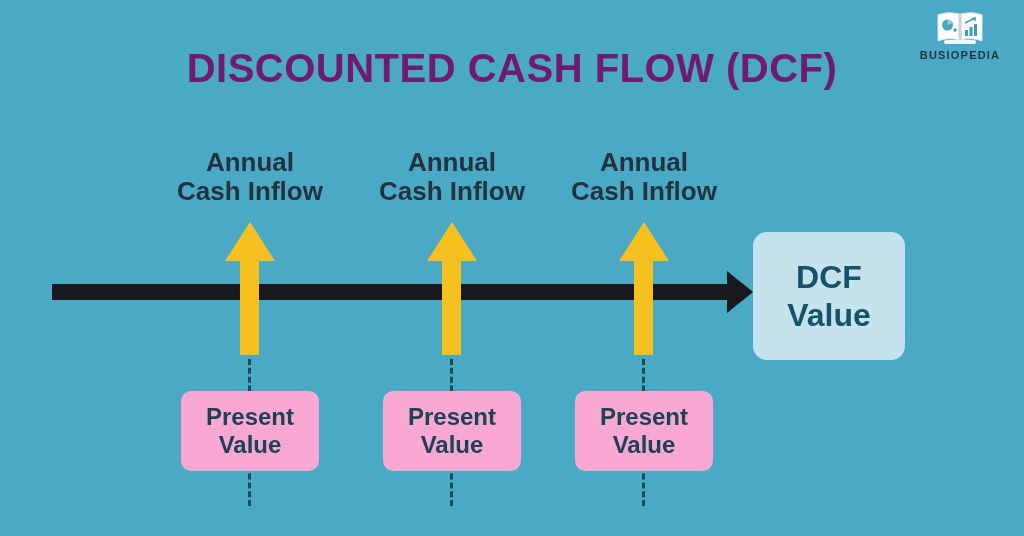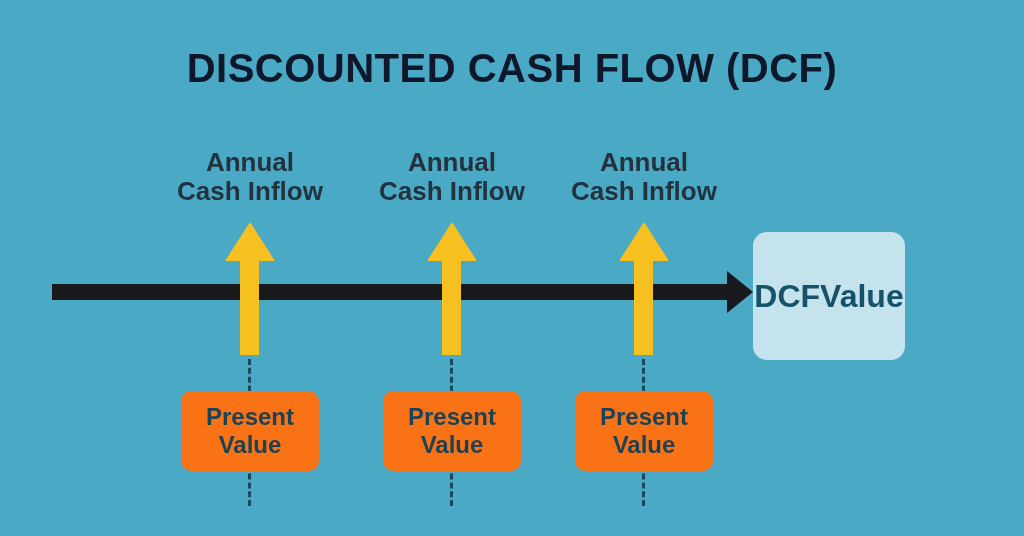--- a/index.html
+++ b/index.html
@@ -4,21 +4,21 @@
 <style>
   html,body{margin:0;padding:0;}
   .canvas{
     position:relative;width:1024px;height:536px;overflow:hidden;
     background:#4AA9C4;
     font-family:"Liberation Sans","DejaVu Sans",sans-serif;
   }
   
   .title{
     position:absolute;top:46px;left:0;width:1024px;text-align:center;
-    font-size:40px;font-weight:800;letter-spacing:.5px;color:#0f172a;
+    font-size:40px;font-weight:800;letter-spacing:.5px;color:#701a75;
   }
   
   .brand{position:absolute;top:10px;right:14px;width:100px;text-align:center;}
   .brand svg{display:block;margin:0 auto;}
   .brand-name{margin-top:3px;font-size:11px;font-weight:700;letter-spacing:1.2px;color:#1E3440;}
   
   .timeline-bar{position:absolute;left:52px;top:284px;width:675px;height:16px;background:#17191D;z-index:2;}
   .timeline-head{
     position:absolute;left:727px;top:271px;width:0;height:0;z-index:2;
     border-top:21px solid transparent;border-bottom:21px solid transparent;
@@ -33,39 +33,57 @@
   }
   .up-arrow-head{
     position:absolute;top:74px;left:75px;width:0;height:0;z-index:3;
     border-left:25px solid transparent;border-right:25px solid transparent;
     border-bottom:39px solid #F6C120;
   }
   .up-arrow-stem{position:absolute;top:112px;left:90px;width:19px;height:95px;background:#F6C120;z-index:3;}
   .dotted-line{position:absolute;top:211px;left:98px;width:0;height:147px;border-left:3px dashed #19485C;z-index:1;}
   .pv-box{
     position:absolute;top:243px;left:31px;width:138px;height:80px;z-index:4;
-    background:#f97316;border-radius:10px;
+    background:#f9a8d4;border-radius:10px;
     display:flex;flex-direction:column;align-items:center;justify-content:center;
     font-size:24px;line-height:28px;font-weight:700;color:#1C4254;text-align:center;
   }
   
   .dcf-box{
     position:absolute;left:753px;top:232px;width:152px;height:128px;z-index:4;
     background:#C5E3ED;border-radius:14px;
-    display:flex;align-items:center;justify-content:center;
+    display:flex;flex-direction:column;align-items:center;justify-content:center;
     font-size:32px;line-height:38px;font-weight:800;color:#16526A;text-align:center;
   }
 </style>
 </head>
 <body>
 
 <div class="canvas">
 
   <div class="title">DISCOUNTED CASH FLOW (DCF)</div>
 
+  <div class="brand">
+    <span>
+      <svg width="50" height="36" viewBox="0 0 50 36">
+        <path d="M3,5 Q13,1 24,4 L24,30 Q13,27 3,31 Z" fill="#FDFDFD" stroke="#DDE6E9" stroke-width="1"></path>
+        <path d="M47,5 Q37,1 26,4 L26,30 Q37,27 47,31 Z" fill="#FDFDFD" stroke="#DDE6E9" stroke-width="1"></path>
+        <rect x="23.6" y="3" width="2.8" height="28" rx="1" fill="#C9D4D8"></rect>
+        <rect x="9" y="30" width="32" height="4" rx="2" fill="#F2F6F7"></rect>
+        <circle cx="12.5" cy="15" r="5.5" fill="#49A7C0"></circle>
+        <path d="M12.5,15 L12.5,9.5 A5.5,5.5 0 0,1 17.6,13 Z" fill="#8FD0E0"></path>
+        <circle cx="20" cy="20" r="1.8" fill="#49A7C0"></circle>
+        <rect x="30" y="20" width="3" height="6" fill="#3B9FBB"></rect>
+        <rect x="34.5" y="17" width="3" height="9" fill="#3B9FBB"></rect>
+        <rect x="39" y="14" width="3" height="12" fill="#3B9FBB"></rect>
+        <path d="M30,13 L40,8 L40,11 M40,8 L36.5,8.5" stroke="#3B9FBB" stroke-width="1.6" fill="none"></path>
+      </svg>
+    </span>
+    <div class="brand-name">BUSIOPEDIA</div>
+  </div>
 
   <div class="timeline-bar"></div>
   <div class="timeline-head"></div>
 
   <div class="col c0">
     <div class="inflow-label">
       <div>Annual</div>
       <div>Cash Inflow</div>
     </div>
     <div class="dotted-line"></div>

